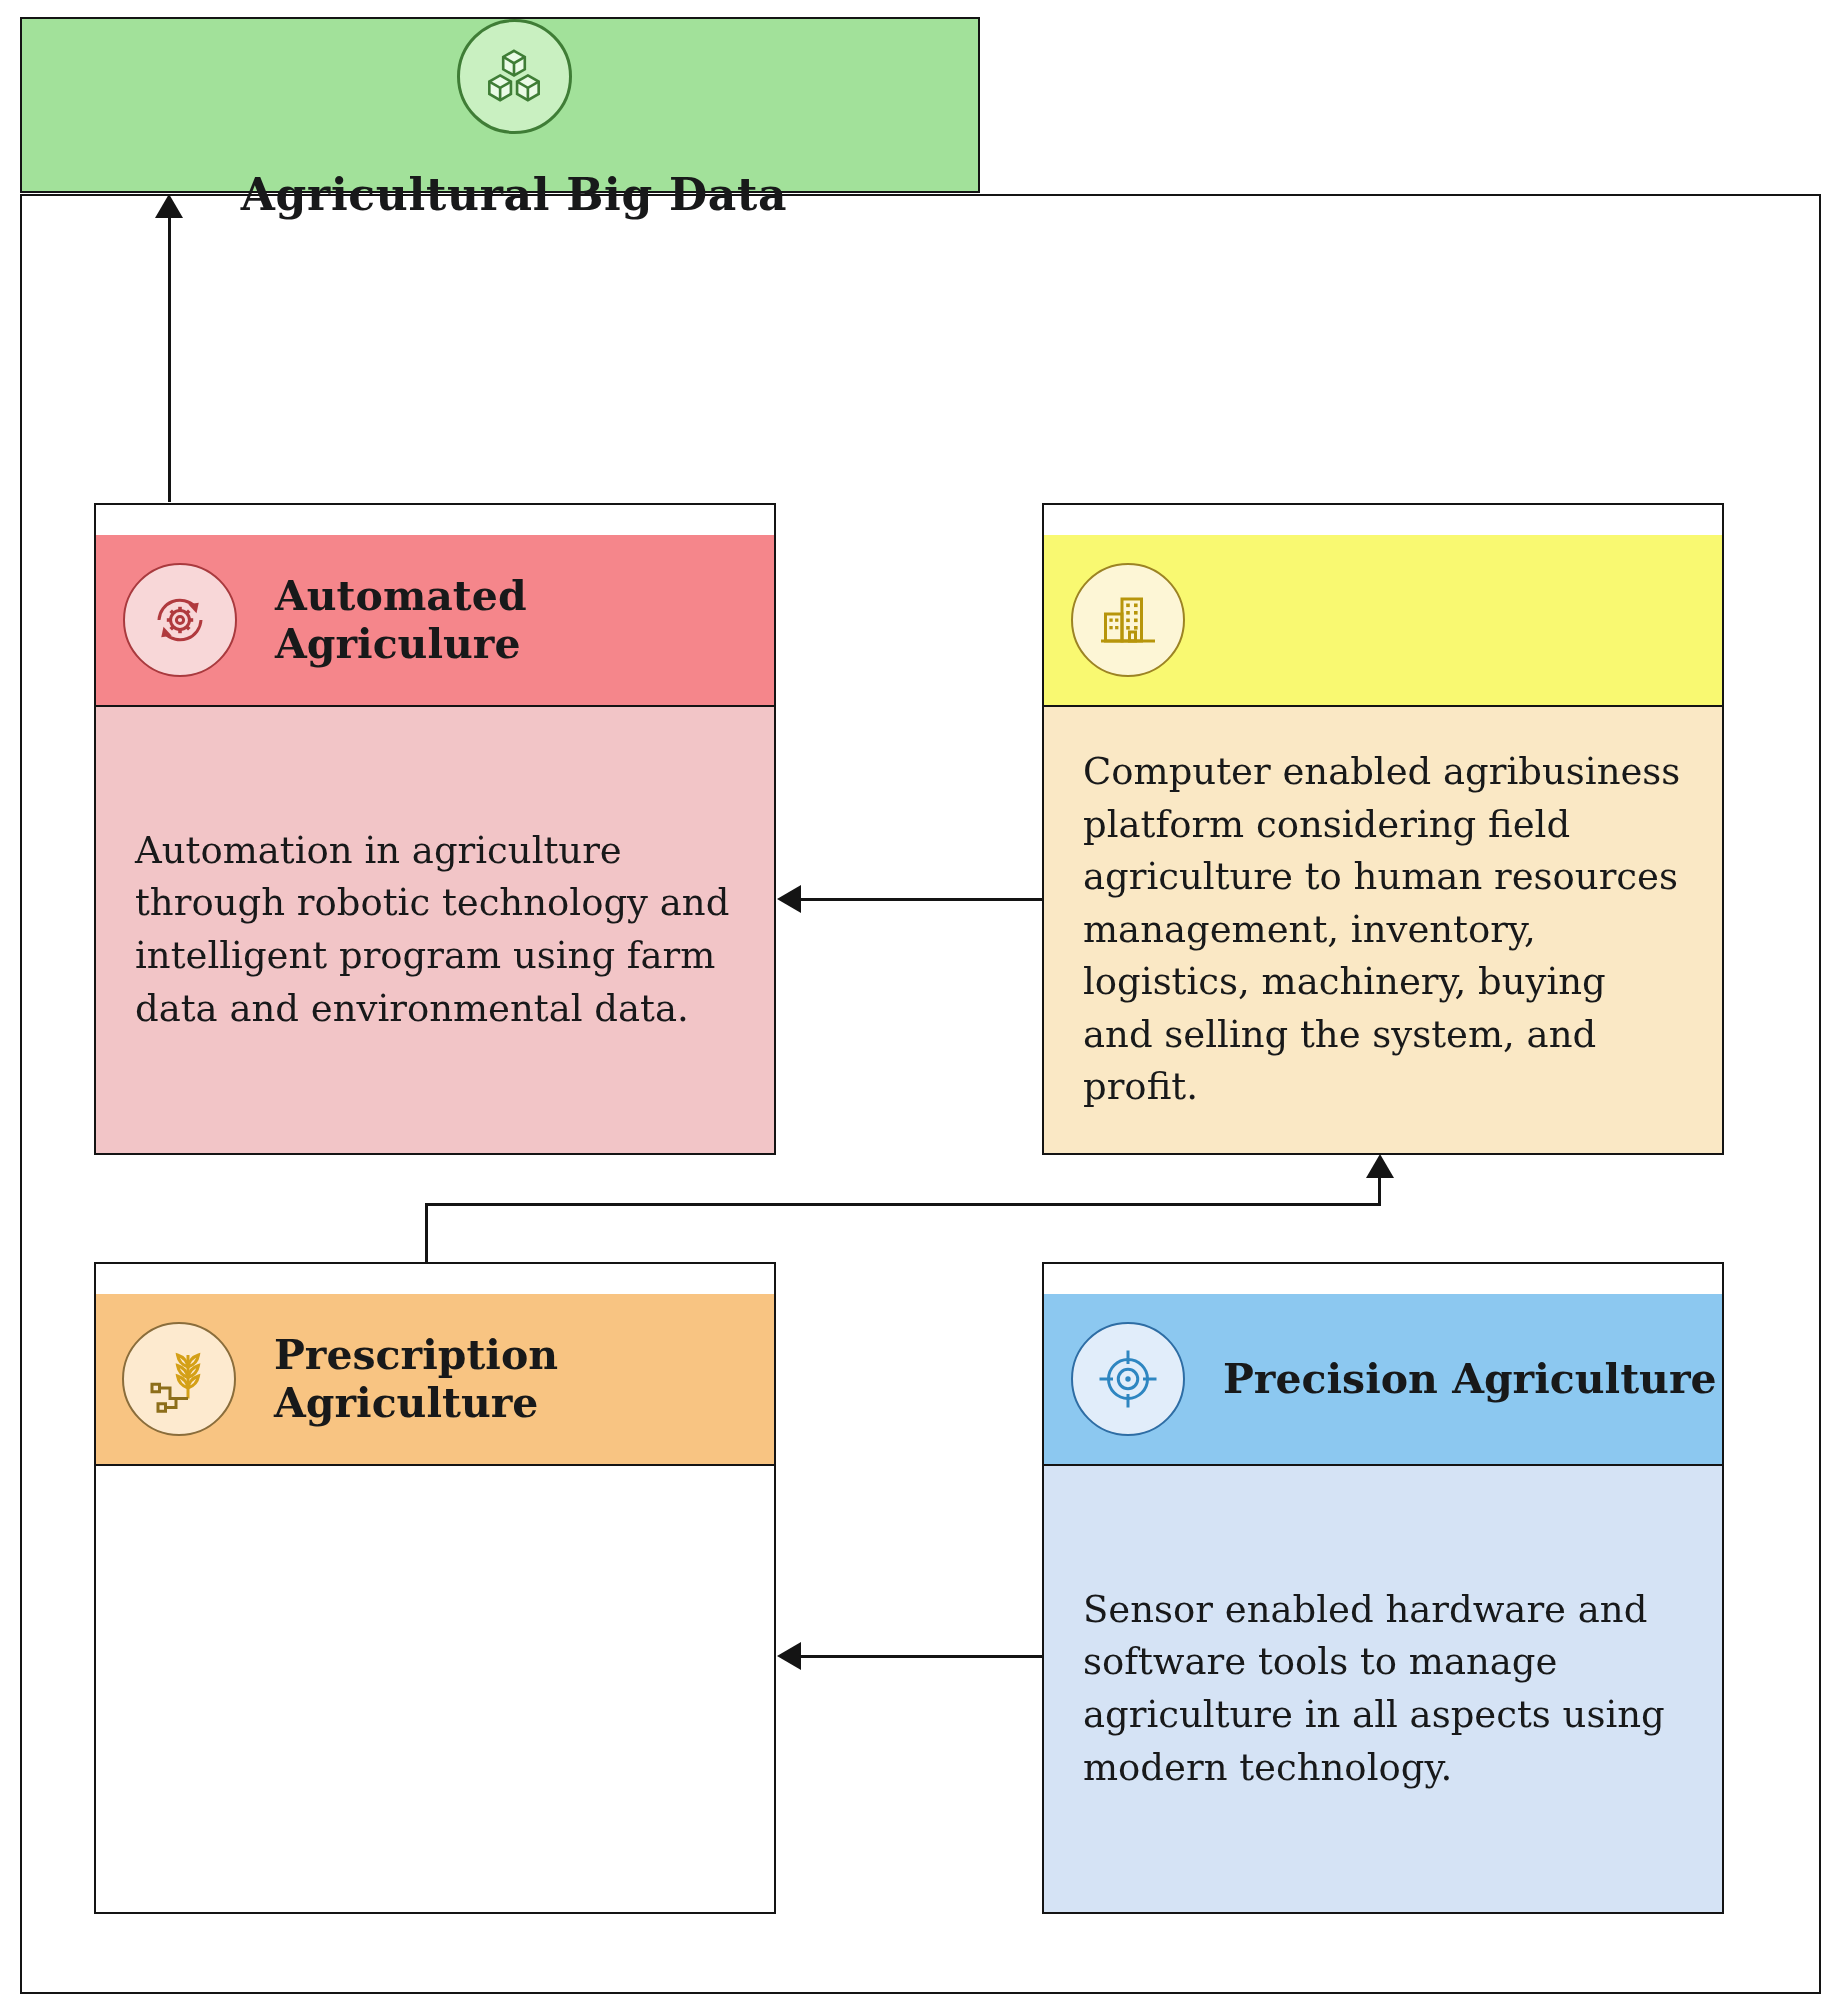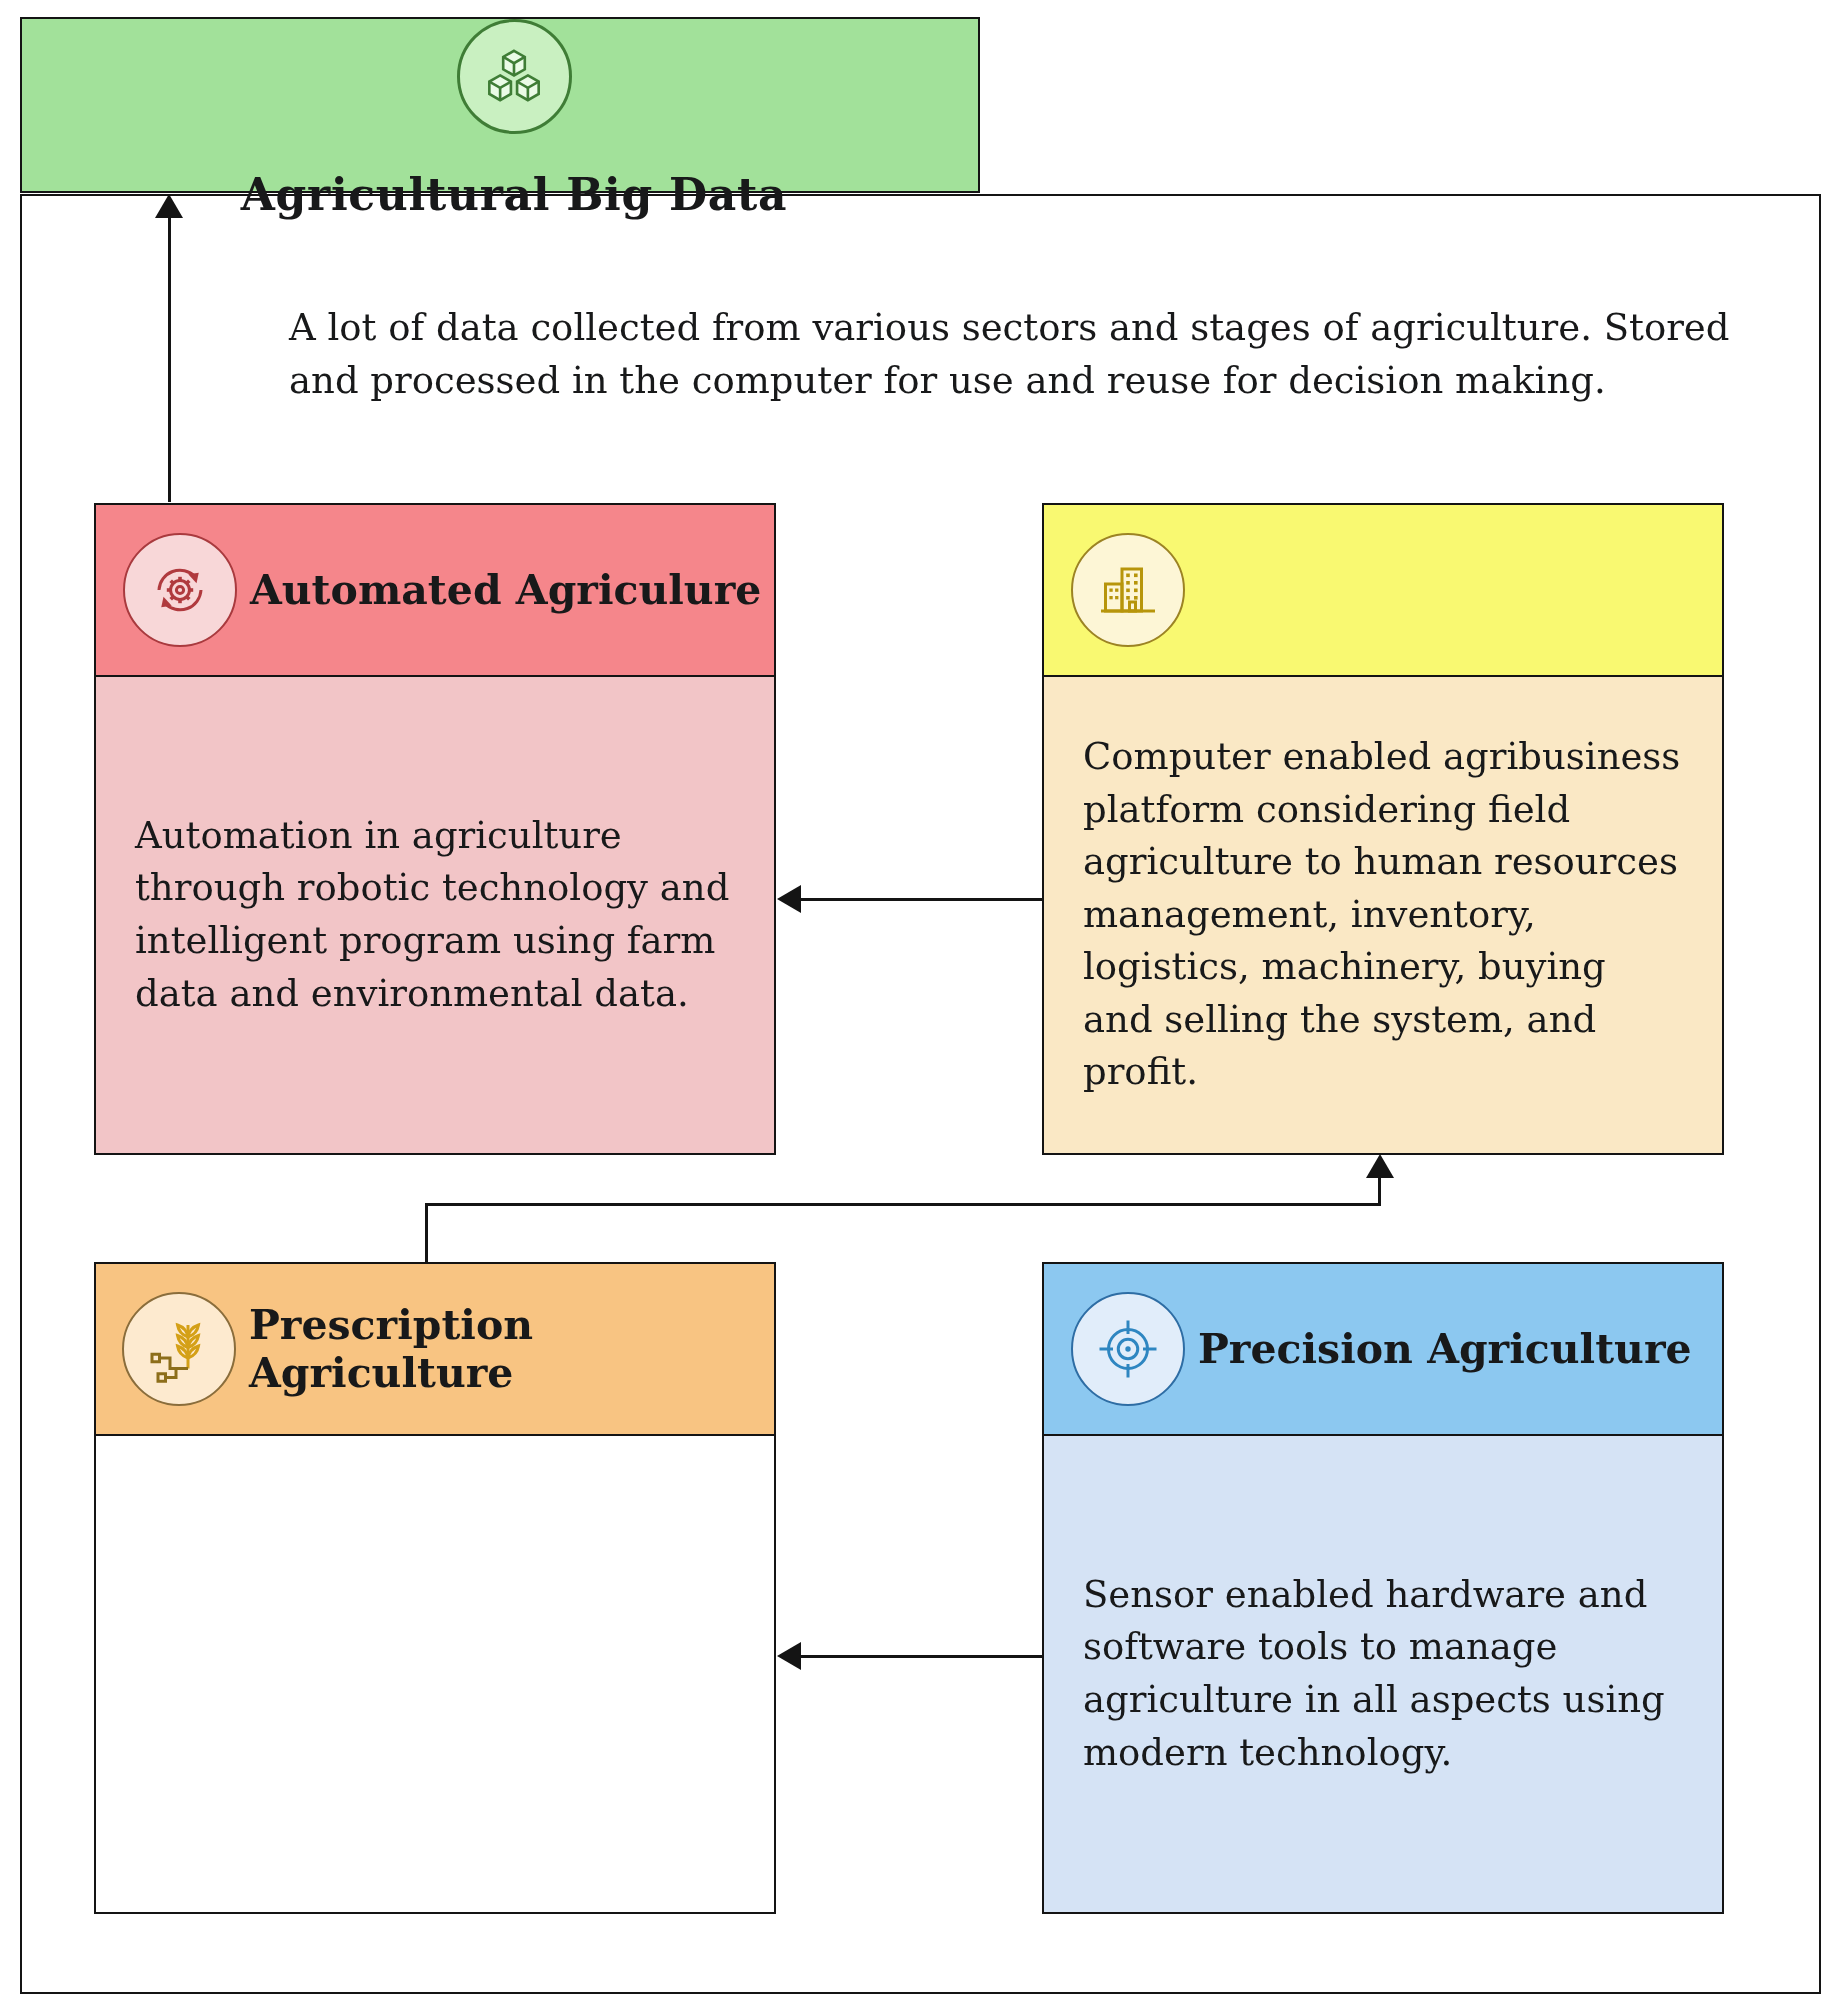--- a/index.html
+++ b/index.html
@@ -28,21 +28,21 @@
   .card{
     position:absolute;width:682px;height:652px;border:2.7px solid #141414;
     box-sizing:border-box;display:flex;flex-direction:column;z-index:2;background:#fff;
   }
   .card-automated{left:94px;top:503px;}
   .card-enterprise{left:1042px;top:503px;}
   .card-prescription{left:94px;top:1262px;}
   .card-precision{left:1042px;top:1262px;}
   .card-header{
     height:172px;border-bottom:2.7px solid #141414;box-sizing:border-box;
-    display:flex;align-items:center;gap:13px;padding-left:27px;flex:0 0 auto;
+    display:flex;align-items:center;gap:38px;padding-left:27px;flex:0 0 auto;margin-top:30px;
   }
   .card-title{font-size:41px;font-weight:bold;}
   .card-body{flex:1 1 auto;display:flex;align-items:center;padding:27px 39px;box-sizing:border-box;}
   .card-body p{margin:0;font-size:37px;line-height:1.42;}
   .icon-circle{
     width:114px;height:114px;border-radius:50%;border:2.7px solid #555;
     display:flex;align-items:center;justify-content:center;flex:0 0 auto;box-sizing:border-box;
   }
   .ic-automated{border-color:#a93a3e;background:#f8d7d8;}
   .ic-enterprise{border-color:#9c8324;background:#fdf6d6;}
@@ -78,21 +78,20 @@
           </g>
         </defs>
         <use href="#cube" x="24" y="15"></use>
         <use href="#cube" x="15" y="31"></use>
         <use href="#cube" x="33" y="31"></use>
       </svg>
     </span>
     <span class="root-title">Agricultural Big Data</span>
   </div>
 
-  <div class="description">A lot of data collected from various sectors and stages of agriculture. Stored and processed in the computer for use and reuse for decision making.</div>
 
   <div class="card card-automated">
     <div class="card-header" style="background-color: rgb(245, 134, 139);">
       <span class="icon-circle ic-automated">
         <svg viewBox="0 0 48 48" fill="none" stroke="#b03a3e" stroke-width="2">
           <path d="M10 24 a14 14 0 0 1 24 -9"></path>
           <polygon points="36.5,12.5 29.5,13.5 35,19.5" fill="#b03a3e" stroke="none"></polygon>
           <path d="M38 24 a14 14 0 0 1 -24 9"></path>
           <polygon points="11.5,35.5 18.5,34.5 13,28.5" fill="#b03a3e" stroke="none"></polygon>
           <circle cx="24" cy="24" r="6.3"></circle>

